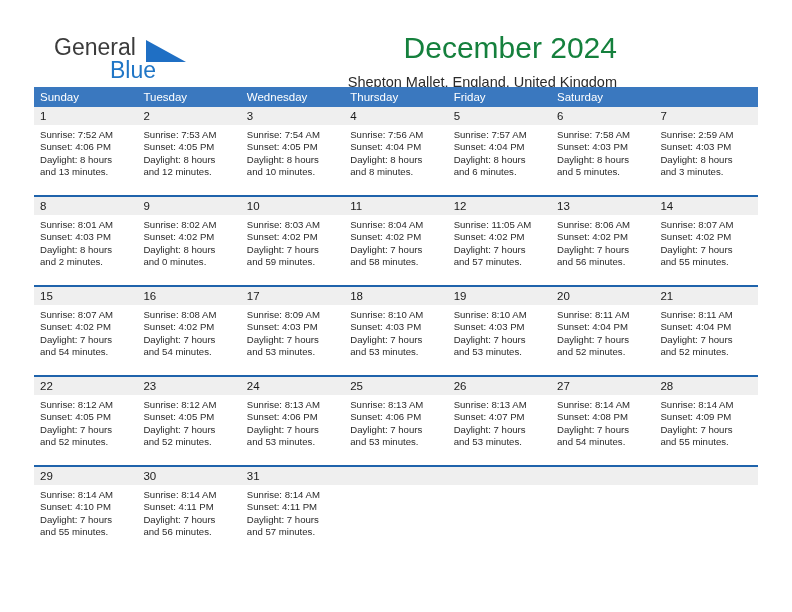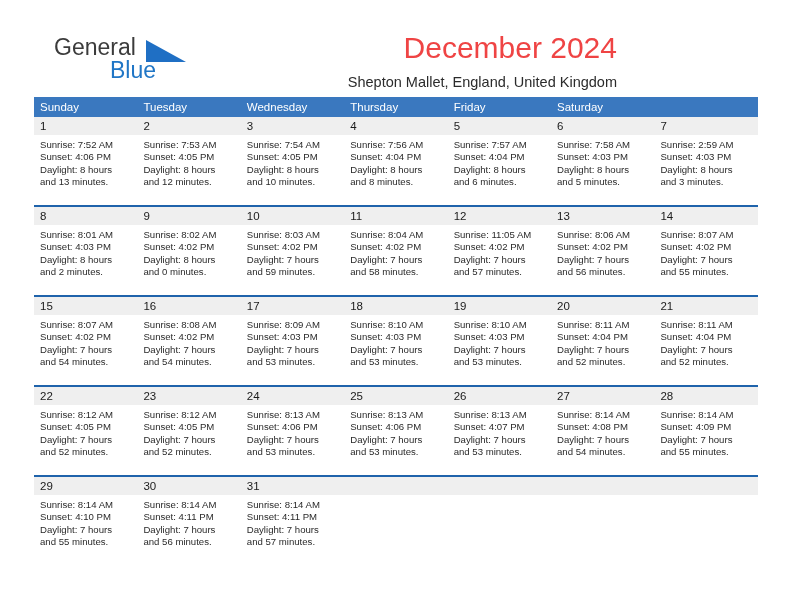--- a/index.html
+++ b/index.html
@@ -59,38 +59,38 @@
     margin-top: -1px;
   }
   .title-block {
     position: absolute;
     right: 35px;
     top: 30px;
     text-align: right;
   }
   .month-title {
     font-size: 30px;
-    color: #ef4444;
+    color: #15803d;
     font-weight: normal;
     line-height: 36px;
     white-space: nowrap;
   }
   .location {
     font-size: 14.5px;
     color: #2b2b2b;
     line-height: 20px;
     margin-top: 6px;
     white-space: nowrap;
   }
 
   
   .calendar {
     position: absolute;
     left: 34px;
-    top: 97px;
+    top: 87px;
     width: 724px;
   }
   .weekday-row {
     display: flex;
     background: #3a78bf;
     height: 20px;
   }
   .weekday {
     flex: 0 0 103.42px;
     width: 103.42px;

